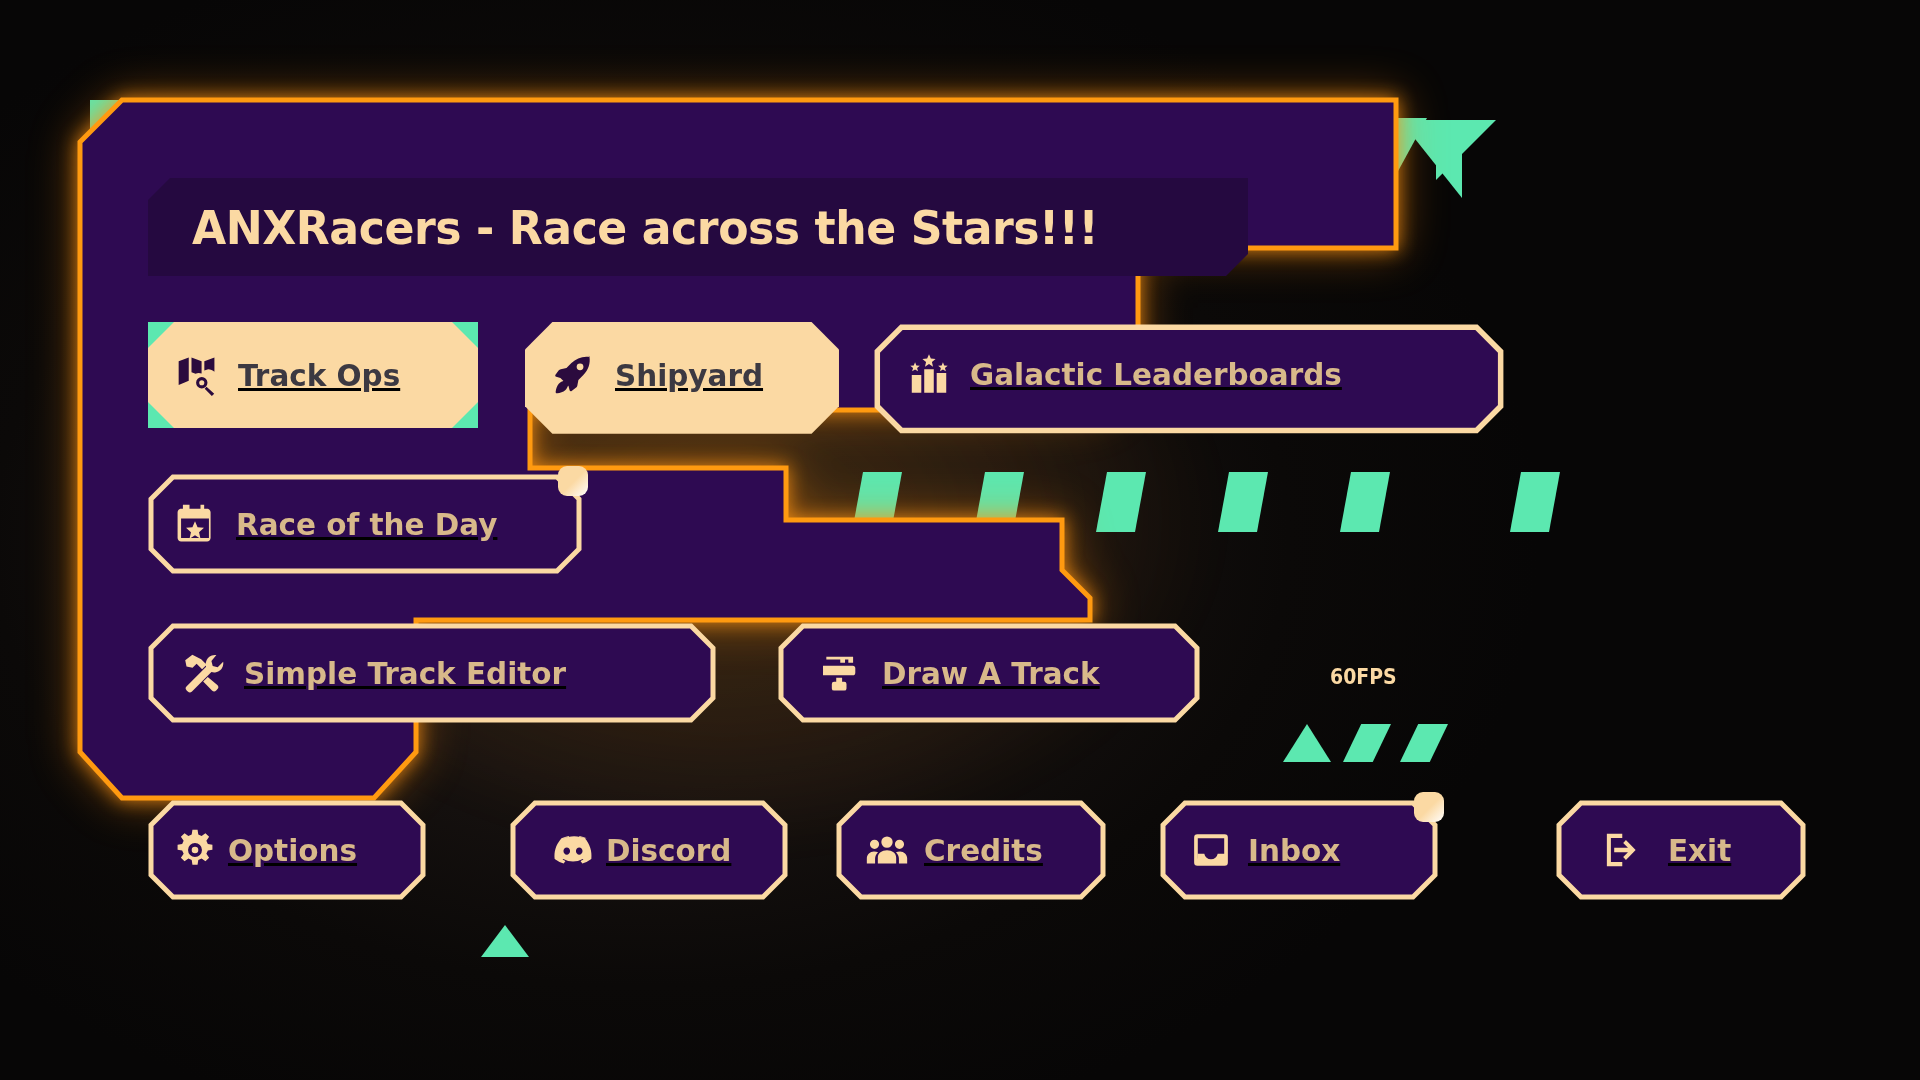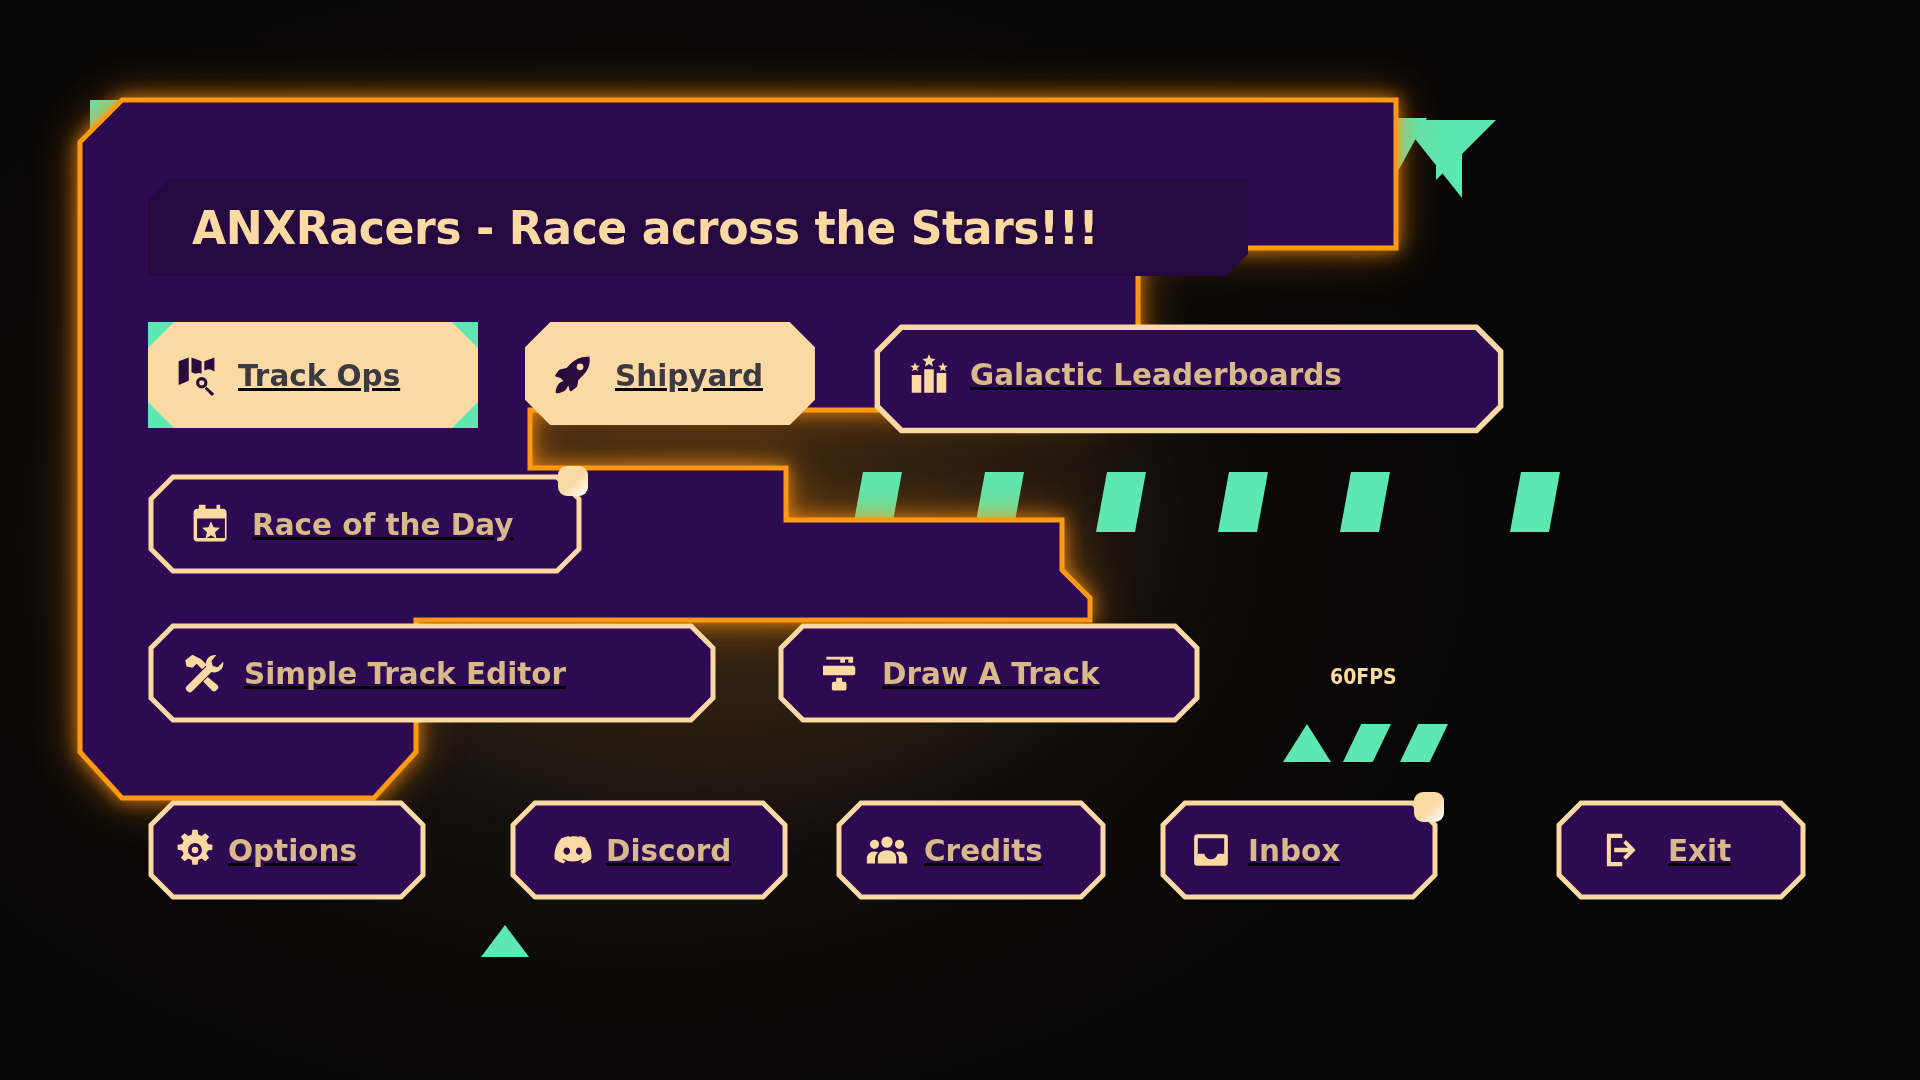--- a/index.html
+++ b/index.html
@@ -244,21 +244,21 @@
     <div class="content">
       <span class="ico">
         <svg viewBox="0 0 24 24" width="44" height="44">
             <path d="M2 4.5 L7.5 2.4 V15.2 L2 17.4 Z M9 2.4 L14.5 4.5 V11.2 C13.4 10.7 12.2 10.8 11.2 11.3 L9 10.5 Z M16 4.5 L21.5 2.4 V10.2 C20.6 9.3 19.4 8.8 18.1 8.8 L16 9.6 Z M14.6 13.1 a3.1 3.1 0 1 0 0 6.2 a3.1 3.1 0 0 0 0-6.2 Z m0 1.7 a1.4 1.4 0 1 1 0 2.8 a1.4 1.4 0 0 1 0-2.8 Z M17.2 18.4 L21.4 22.2 L20.1 23.5 L16.2 19.5 Z"></path>
           </svg>
       </span>
       <span class="lbl">Track Ops</span>
     </div>
   </div>
 
-  <div class="btn filled" style="left:525px; top:322px; width:290px; height:106px;border-radius:31px;">
+  <div class="btn filled" style="left:525px; top:322px; width:314px; height:106px;border-radius:31px;">
     <svg class="bshape" viewBox="0 0 298 106" preserveAspectRatio="none">
       <path d="M26 0 H272 L298 26 V80 L272 106 H26 L0 80 V26 Z" fill="#FBD9A3"></path>
     </svg>
     <div class="content">
       <span class="ico">
         <svg viewBox="0 0 24 24" width="44" height="44">
             <path d="M20.8 2.2 c-3.9-.7-7.5.6-10.2 3.3 L7.9 8.2 l-3.1.6 c-.5.1-.9.4-1.2.8 L1.9 11.9 c-.3.4-.1 1 .4 1.1 l2.3.6 4.4 4.4 .6 2.3 c.1.5.7.7 1.1.4 l2.3-1.7 c.4-.3.7-.7.8-1.2 l.6-3.1 2.7-2.7 c2.7-2.7 4-6.3 3.3-10.2 a1 1 0 0 0-.6-.6 Z M15.3 9.4 a1.85 1.85 0 1 1 0-3.7 a1.85 1.85 0 0 1 0 3.7 Z M6.6 15.2 c-1 .2-2.1.8-2.9 1.6 -1 1-1.5 2.9-1.7 4.3 -.1.5.3 1 .9.9 1.4-.2 3.3-.7 4.3-1.7 .8-.8 1.4-1.9 1.6-2.9 Z"></path>
           </svg>
       </span>
       <span class="lbl">Shipyard</span>
@@ -277,21 +277,21 @@
       </span>
       <span class="lbl">Galactic Leaderboards</span>
     </div>
   </div>
 
   <div class="btn outline" style="left:148px; top:474px; width:434px; height:100px;">
     <svg class="bshape" viewBox="0 0 434 100" preserveAspectRatio="none">
       <path d="M25 3 H409 L431 25 V75 L409 97 H25 L3 75 V25 Z" fill="#2E0A52" stroke="#FBD9A3" stroke-width="5"></path>
     </svg>
     <div class="badge" style="right:-6px; top:-8px;"></div>
-    <div class="content" style="padding-left:40px;">
+    <div class="content" style="padding-left:24px;">
       <span class="ico">
         <svg viewBox="0 0 24 24" width="44" height="44">
             <path d="M7 1.5 h2 v2.2 h6 V1.5 h2 v2.2 h1.6 c1 0 1.9.9 1.9 1.9 v14 c0 1-.9 1.9-1.9 1.9 H4.4 c-1 0-1.9-.9-1.9-1.9 V5.6 c0-1 .9-1.9 1.9-1.9 H5.4 V1.5 Z M4.4 9 v10.6 h15.2 V9 Z M12 10.5 l1.4 3.3 3.5.3 -2.7 2.4 .8 3.5 -3-1.9 -3 1.9 .8-3.5 -2.7-2.4 3.5-.3 Z"></path>
           </svg>
       </span>
       <span class="lbl">Race of the Day</span>
     </div>
   </div>
 
   <div class="btn outline" style="left:148px; top:623px; width:568px; height:100px;">

